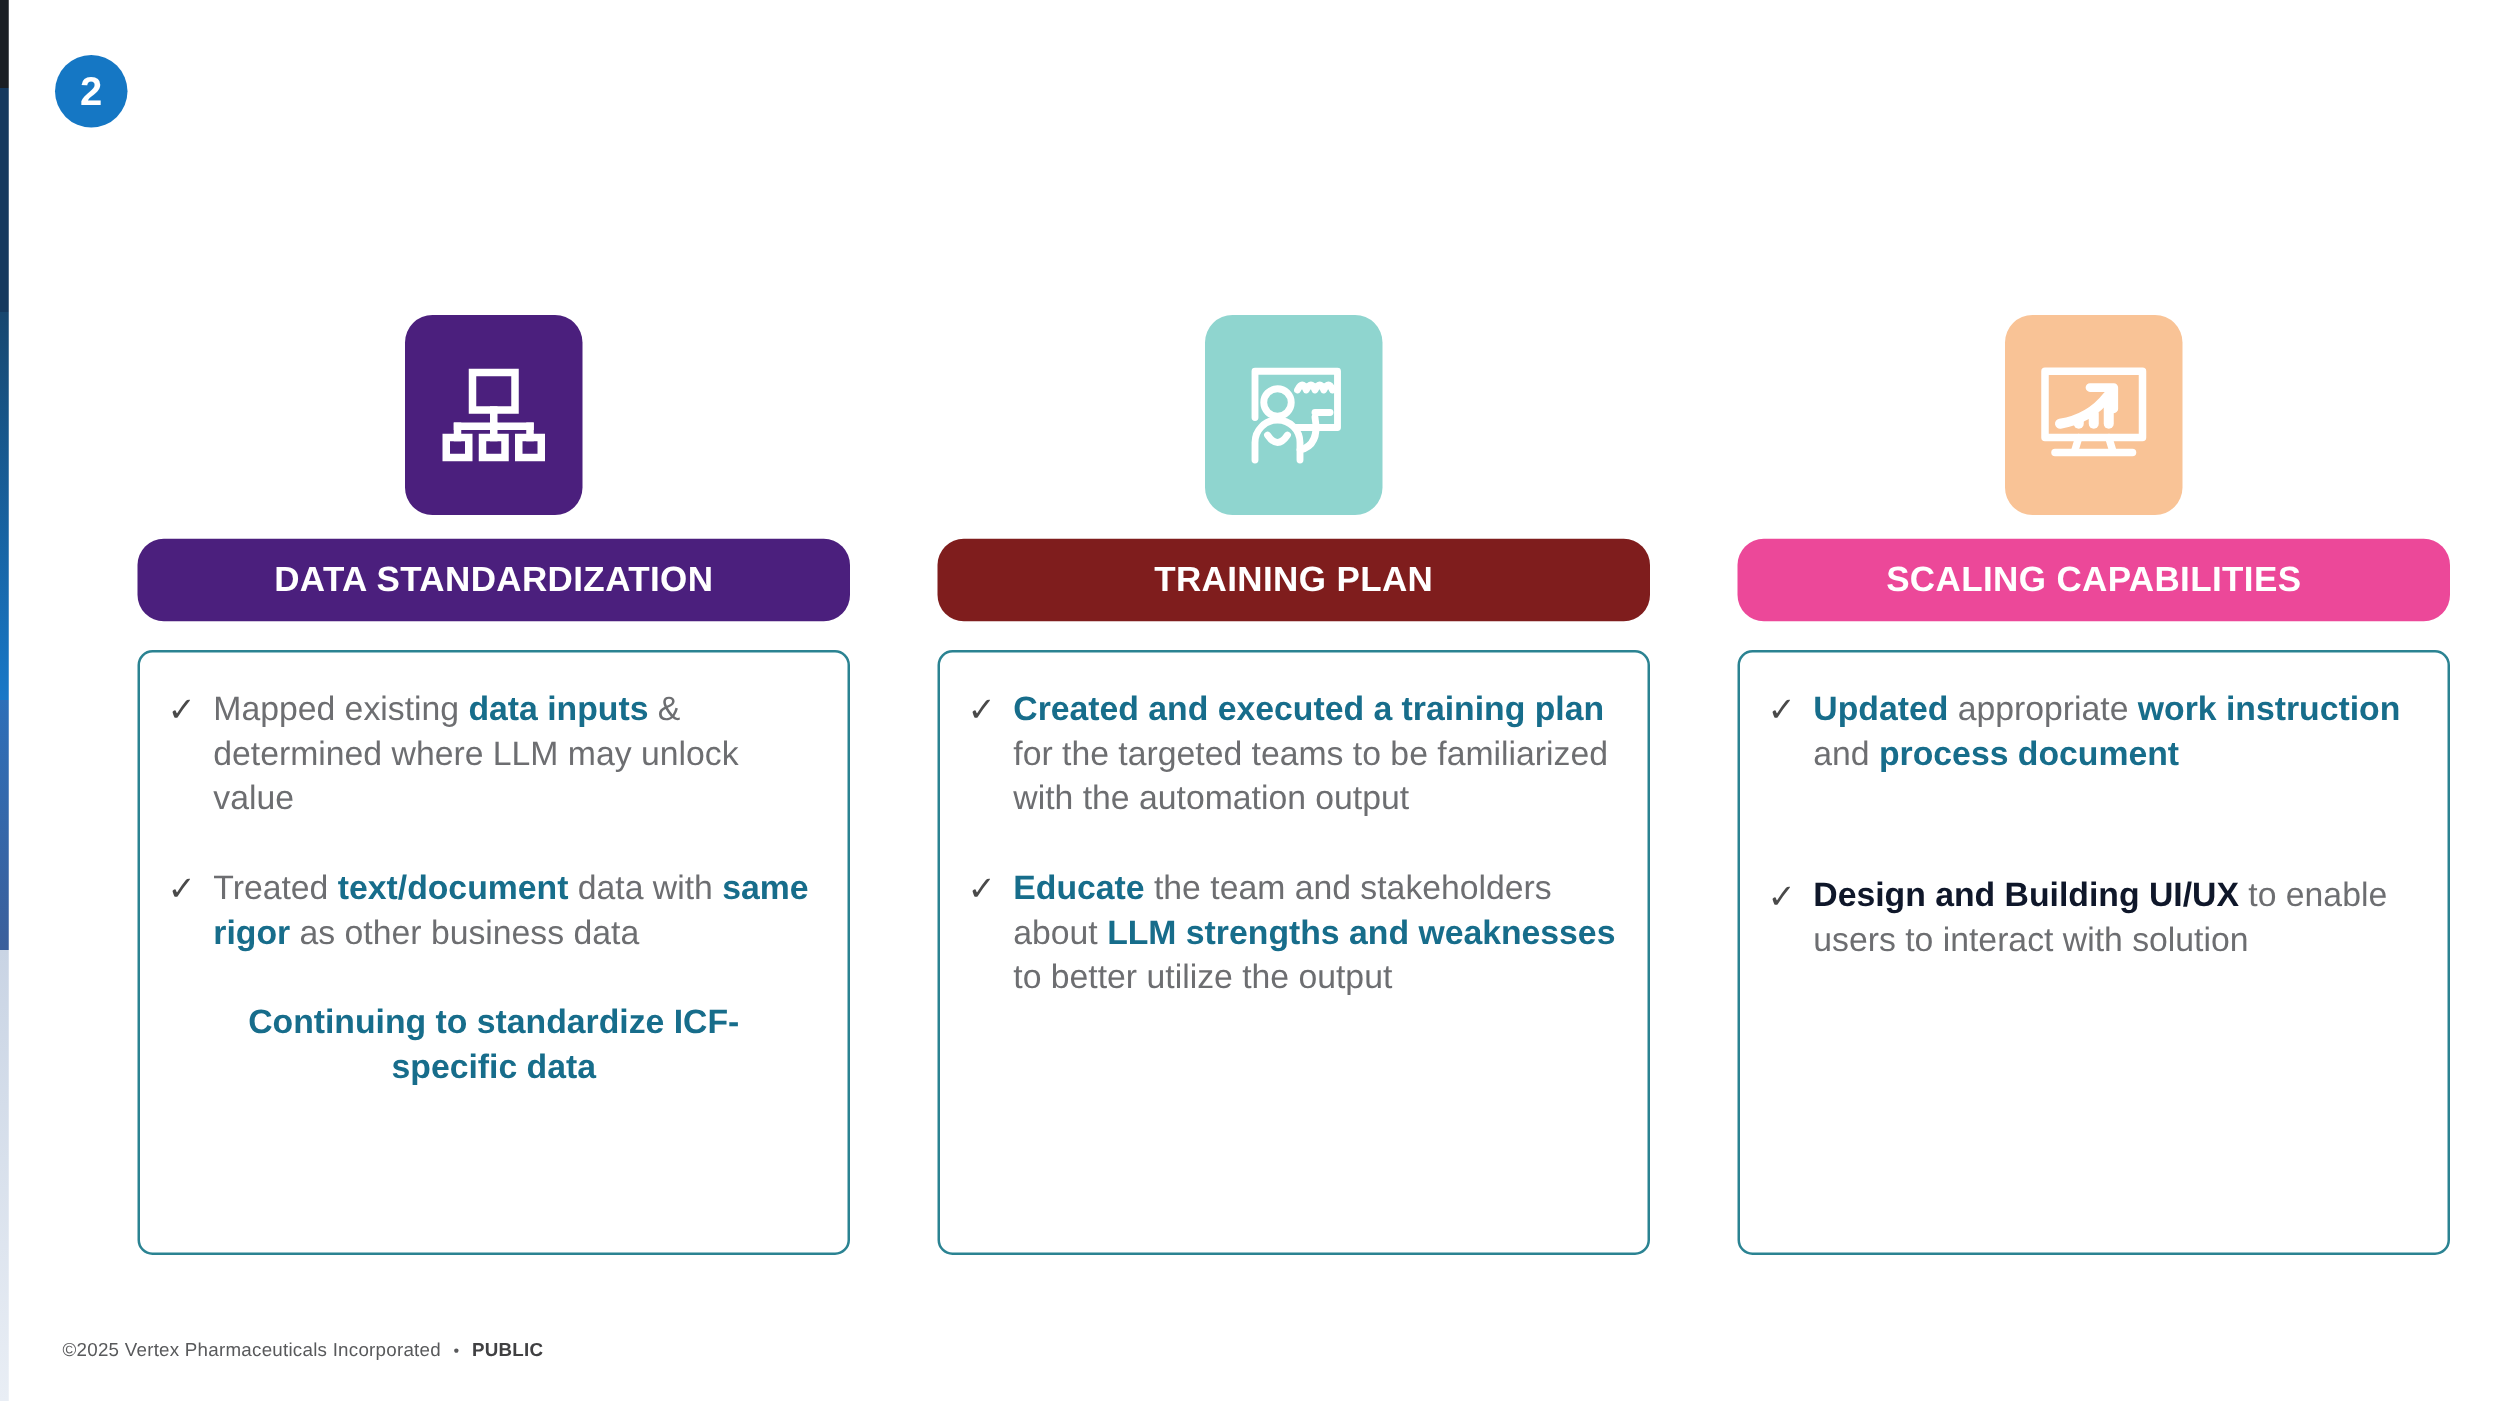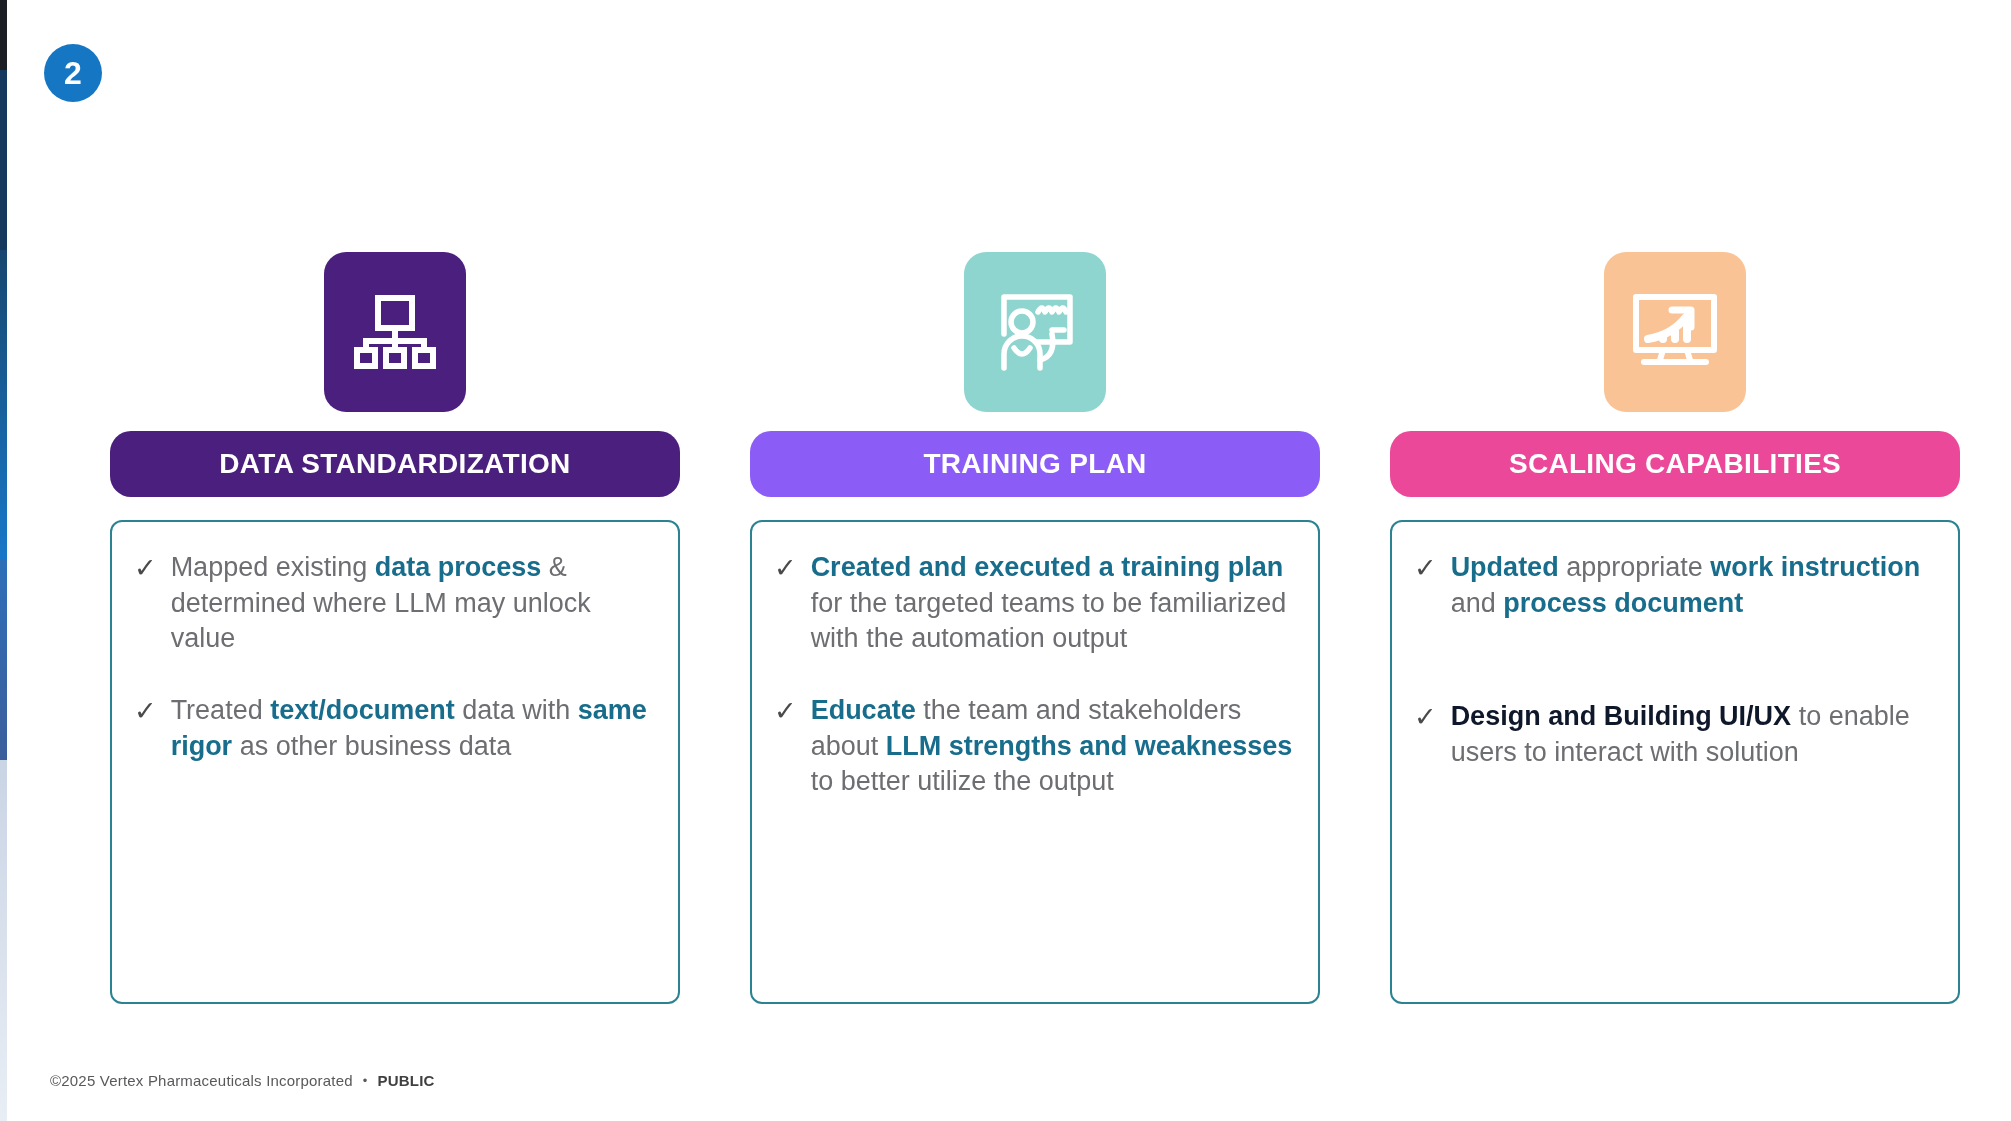--- a/index.html
+++ b/index.html
@@ -186,46 +186,47 @@
             <rect x="34" y="58" width="18" height="16"></rect>
             <rect x="63" y="58" width="18" height="16"></rect>
           </svg>
         </span>
       </div>
       <div class="band" style="background: rgb(75, 31, 125); color: rgb(255, 255, 255);">DATA STANDARDIZATION</div>
       <div class="card" style="border-color: rgb(43, 131, 146);">
 
         <div class="bullet">
           <span class="check">✓</span>
-          <span class="bullet-text" style="color: rgb(109, 110, 113);">Mapped existing <b style="color: rgb(23, 109, 139);">data process</b> &amp; determined where LLM may unlock value</span>
+          <span class="bullet-text" style="color: rgb(109, 110, 113);">Mapped existing <b style="color: rgb(23, 109, 139);">data inputs</b> &amp; determined where LLM may unlock value</span>
         </div>
 
         <div class="bullet">
           <span class="check">✓</span>
           <span class="bullet-text" style="color: rgb(109, 110, 113);">Treated <b style="color: rgb(23, 109, 139);">text/document</b> data with <b style="color: rgb(23, 109, 139);">same rigor</b> as other business data</span>
         </div>
 
+        <div class="footnote" style="color: rgb(23, 109, 139);">Continuing to standardize ICF-specific data</div>
       </div>
     </div>
 
     <div class="column col-2">
       <div class="icon-tile" style="background: rgb(143, 213, 207);">
         <span>
           <svg width="86" height="84" viewBox="0 0 86 84" fill="none" stroke="#ffffff" stroke-width="5.5" stroke-linecap="round" stroke-linejoin="round">
             <polyline points="12,44 12,7 78,7 78,52 44,52"></polyline>
             <circle cx="30" cy="32" r="11"></circle>
             <path d="M12 78 v-14 a18 18 0 0 1 36 0 v14"></path>
             <path d="M22 58 q8 12 16 0"></path>
             <path d="M48 70 q16 -4 12 -26"></path>
             <path d="M46 22 q4 -8 7 0 q4 -8 7 0 q4 -8 7 0 q4 -8 7 0"></path>
             <line x1="60" y1="40" x2="72" y2="40"></line>
           </svg>
         </span>
       </div>
-      <div class="band" style="background: #8b5cf6; color: rgb(255, 255, 255);">TRAINING PLAN</div>
+      <div class="band" style="background: #7f1d1d; color: rgb(255, 255, 255);">TRAINING PLAN</div>
       <div class="card" style="border-color: rgb(43, 131, 146);">
 
         <div class="bullet">
           <span class="check">✓</span>
           <span class="bullet-text" style="color: rgb(109, 110, 113);"><b style="color: rgb(23, 109, 139);">Created and executed a training plan</b> for the targeted teams to be familiarized with the automation output</span>
         </div>
 
         <div class="bullet">
           <span class="check">✓</span>
           <span class="bullet-text" style="color: rgb(109, 110, 113);"><b style="color: rgb(23, 109, 139);">Educate</b> the team and stakeholders about <b style="color: rgb(23, 109, 139);">LLM strengths and weaknesses</b> to better utilize the output</span>

